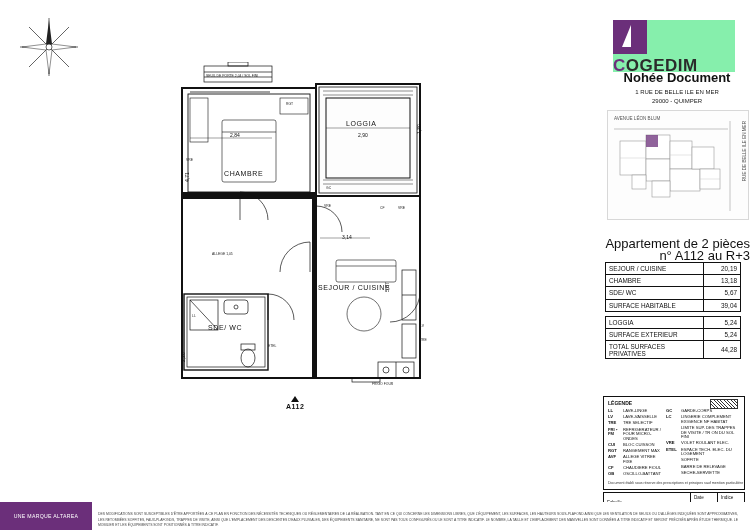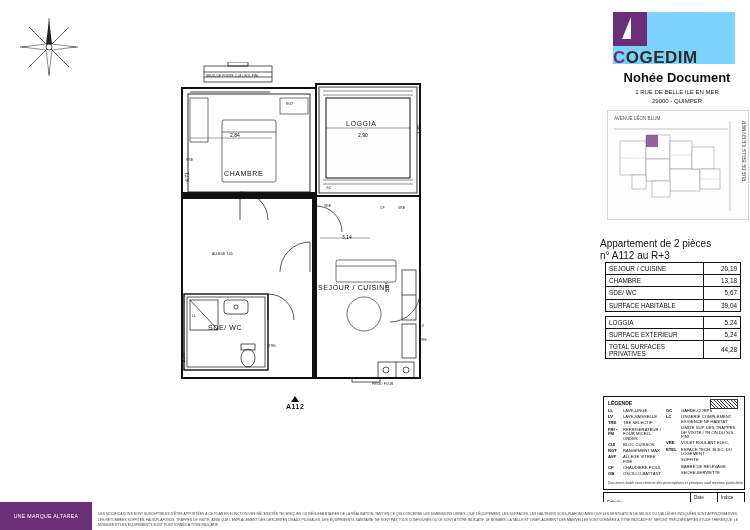--- a/index.html
+++ b/index.html
@@ -24,23 +24,23 @@
   
   .compass {
     position: absolute;
     left: 18px; top: 16px;
     width: 62px; height: 62px;
   }
 
   
   .logo-block {
     position: absolute;
-    left: 613px; top: 12px;
+    left: 613px; top: 20px;
     width: 122px; height: 52px;
-    background: #7dd3fc;
+    background: #86efac;
   }
   .logo-mark {
     position: absolute;
     left: 0; top: 0;
     width: 34px; height: 34px;
     background: #6b2f7a;
   }
   .logo-mark .slash {
     position: absolute;
     left: 9px; top: 5px;
@@ -102,22 +102,22 @@
     font-size: 4.6px;
     color: #555;
     white-space: nowrap;
   }
 
   
   .apt-head {
     position: absolute;
     left: 600px; top: 238px;
     width: 150px;
-    text-align: left;
-    font-size: 10px;
+    text-align: right;
+    font-size: 13px;
     line-height: 12px;
     color: #111;
   }
 
   
   .surf {
     position: absolute;
     left: 605px; top: 262px;
     width: 136px;
     border-collapse: collapse;

